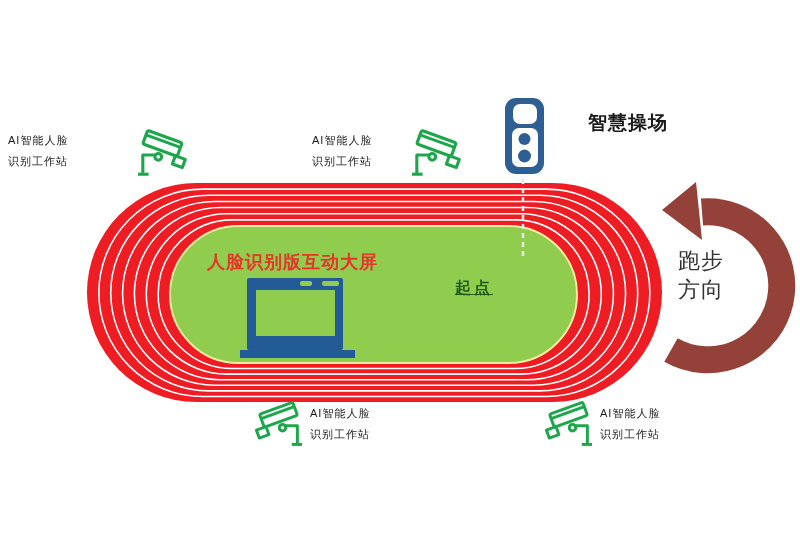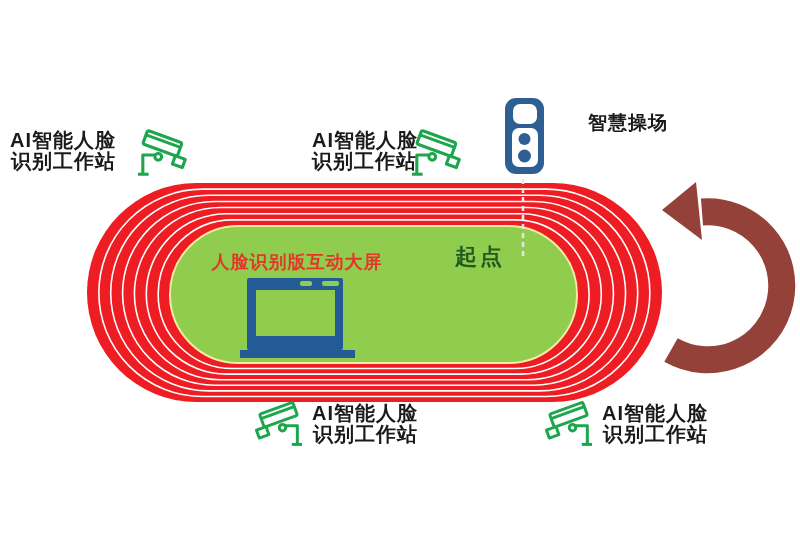--- a/index.html
+++ b/index.html
@@ -5,40 +5,40 @@
   html,body{margin:0;padding:0;background:#fff;}
   .stage{
     position:relative;width:800px;height:539px;background:#fff;overflow:hidden;
     font-family:"Liberation Sans",sans-serif;
   }
   .abs{position:absolute;}
   svg{display:block;overflow:visible;}
 
   
   .station-label{
-    position:absolute;text-align:right;
-    font-size:20px;line-height:21px;font-weight:bold;color:var(--label-black);
+    position:absolute;text-align:left;
+    font-size:11px;line-height:21px;font-weight:normal;color:var(--label-black);
     letter-spacing:1px;white-space:nowrap;
   }
   
   .kiosk-label{
     position:absolute;text-align:right;
     font-size:19px;line-height:25px;font-weight:bold;color:var(--label-black);
     letter-spacing:1px;white-space:nowrap;
   }
   
   .field-label{
-    position:absolute;text-align:center;
+    position:absolute;text-align:left;
     font-size:18px;font-weight:bold;color:var(--field-label-red);
     letter-spacing:1px;white-space:nowrap;
   }
   
   .start-label{
-    position:absolute;font-size:22px;font-weight:bold;color:var(--start-green);
-    letter-spacing:3px;white-space:nowrap;
+    position:absolute;font-size:16px;font-weight:bold;color:var(--start-green);
+    text-decoration:underline;letter-spacing:3px;white-space:nowrap;margin-top:36px;
   }
   
   .direction-label{
     position:absolute;text-align:center;
     font-size:22px;line-height:29px;color:var(--direction-text);
     letter-spacing:1px;white-space:nowrap;
   }
   .cam-svg .stroke{stroke:var(--camera-green);}
   .flip svg{transform:scaleX(-1);}
 </style>
@@ -155,14 +155,18 @@
     <div>AI智能人脸</div>
     <div>识别工作站</div>
   </div>
 
   <div class="abs" style="left:648px;top:178px">
     <svg width="150" height="220" viewBox="0 0 150 220">
       <path d="M23 172 A74 74 0 1 0 54 34" fill="none" style="stroke:var(--arrow-red)" stroke-width="27"></path>
       <polygon points="14,32 48,4 54,62" style="fill:var(--arrow-red)"></polygon>
     </svg>
   </div>
+  <div class="direction-label" style="left:668px;top:246px;width:66px">
+    <div>跑步</div>
+    <div>方向</div>
+  </div>
 
 </div>
 
 </body></html>

